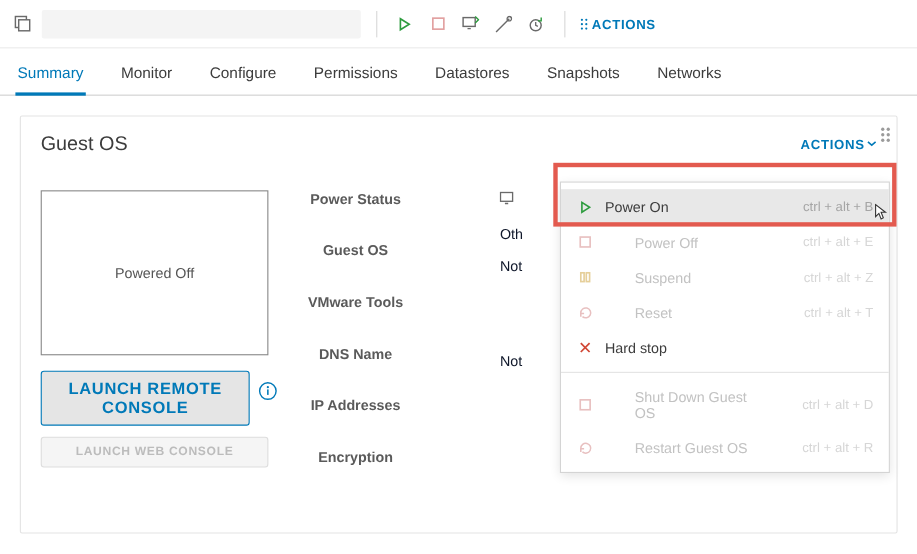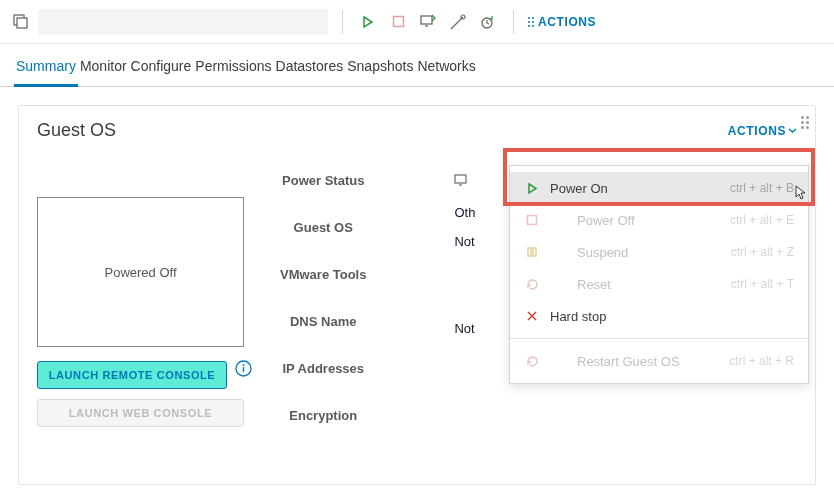--- a/index.html
+++ b/index.html
@@ -28,20 +28,21 @@
     border-radius: 2px;
   }
   .tb-sep { width:1px; height:24px; background:#d8d8d8; margin:0 6px; }
   .tb-ico { width: 22px; height: 22px; display:flex; align-items:center; justify-content:center; cursor:pointer; }
   .actions-link { color:#0079b8; font-weight:600; letter-spacing:0.6px; font-size:12px; display:flex; align-items:center; gap:4px; cursor:pointer; }
   .dots { display:grid; grid-template-columns:2px 2px; grid-gap:2px; }
   .dots span{ width:2px; height:2px; background:#0079b8; border-radius:50%; }
 
   .tabs {
     display:flex;
+    gap: 30px;
     padding: 8px 14px 0 14px;
     border-bottom: 1px solid #cfcfcf;
     font-size: 14px;
   }
   .tab { padding: 6px 2px 10px 2px; cursor:pointer; color:#3c3c3c; }
   .tab.active { color:#0079b8; border-bottom: 3px solid #0079b8; margin-bottom:-1px; font-weight:500; }
 
   .panel-wrap { padding: 18px; }
   .panel {
     border:1px solid #e3e3e3;
@@ -53,29 +54,29 @@
   .panel-header { display:flex; justify-content:space-between; align-items:center; }
   .panel-title { font-size:18px; font-weight:400; }
   .panel-actions { color:#0079b8; font-weight:600; font-size:12px; letter-spacing:0.6px; cursor:pointer; display:flex; align-items:center; gap:2px; }
   .drag-handle { position:absolute; right:6px; top:10px; display:grid; grid-template-columns:3px 3px; grid-gap:2px; }
   .drag-handle span{ width:3px; height:3px; background:#9b9b9b; border-radius:50%; }
 
   .content { display:flex; margin-top:32px; gap:28px; }
   .thumb-col { width:215px; }
   .thumb {
     width:207px; height:150px; border:1px solid #888; display:flex; align-items:center; justify-content:center;
-    color:#555; font-size:13px;margin-top:24px;
+    color:#555; font-size:13px;
   }
   .btn-outline {
     margin-top:14px;
     border:1px solid #0079b8;
     color:#0079b8;
-    background:#5eead4;
+    background:#e5e5e5;
     padding:7px 10px;
-    font-size:11px;
+    font-size:15px;
     letter-spacing:0.6px;
     font-weight:600;
     border-radius:3px;
     cursor:pointer;
     width:207px;
     text-align:center;
   }
   .btn-disabled {
     margin-top:10px;
     border:1px solid #ddd;
@@ -324,20 +325,29 @@
             <svg width="12" height="12" viewBox="0 0 12 12">
               <path d="M2 2l8 8M10 2l-8 8" stroke="#d14836" stroke-width="1.6"></path>
             </svg>
           </span>
         <span class="mi-label">Hard stop</span>
         <span class="mi-short"></span>
       </div>
       <div class="menu-sep"></div>
       <div class="menu-item disabled">
         <span class="mi-icon">
+            <svg width="12" height="12" viewBox="0 0 12 12">
+              <rect x="1.5" y="1.5" width="9" height="9" fill="none" stroke="#e8c0c0" stroke-width="1.5"></rect>
+            </svg>
+          </span>
+        <span class="mi-label">Shut Down Guest OS</span>
+        <span class="mi-short">ctrl + alt + D</span>
+      </div>
+      <div class="menu-item disabled">
+        <span class="mi-icon">
             <svg width="13" height="13" viewBox="0 0 13 13">
               <path d="M2 6.5a4.5 4.5 0 1 1 1.5 3.3" fill="none" stroke="#e8c0c0" stroke-width="1.4"></path>
               <path d="M2 10V7h3" fill="none" stroke="#e8c0c0" stroke-width="1.4"></path>
             </svg>
           </span>
         <span class="mi-label">Restart Guest OS</span>
         <span class="mi-short">ctrl + alt + R</span>
       </div>
     </div>
 

